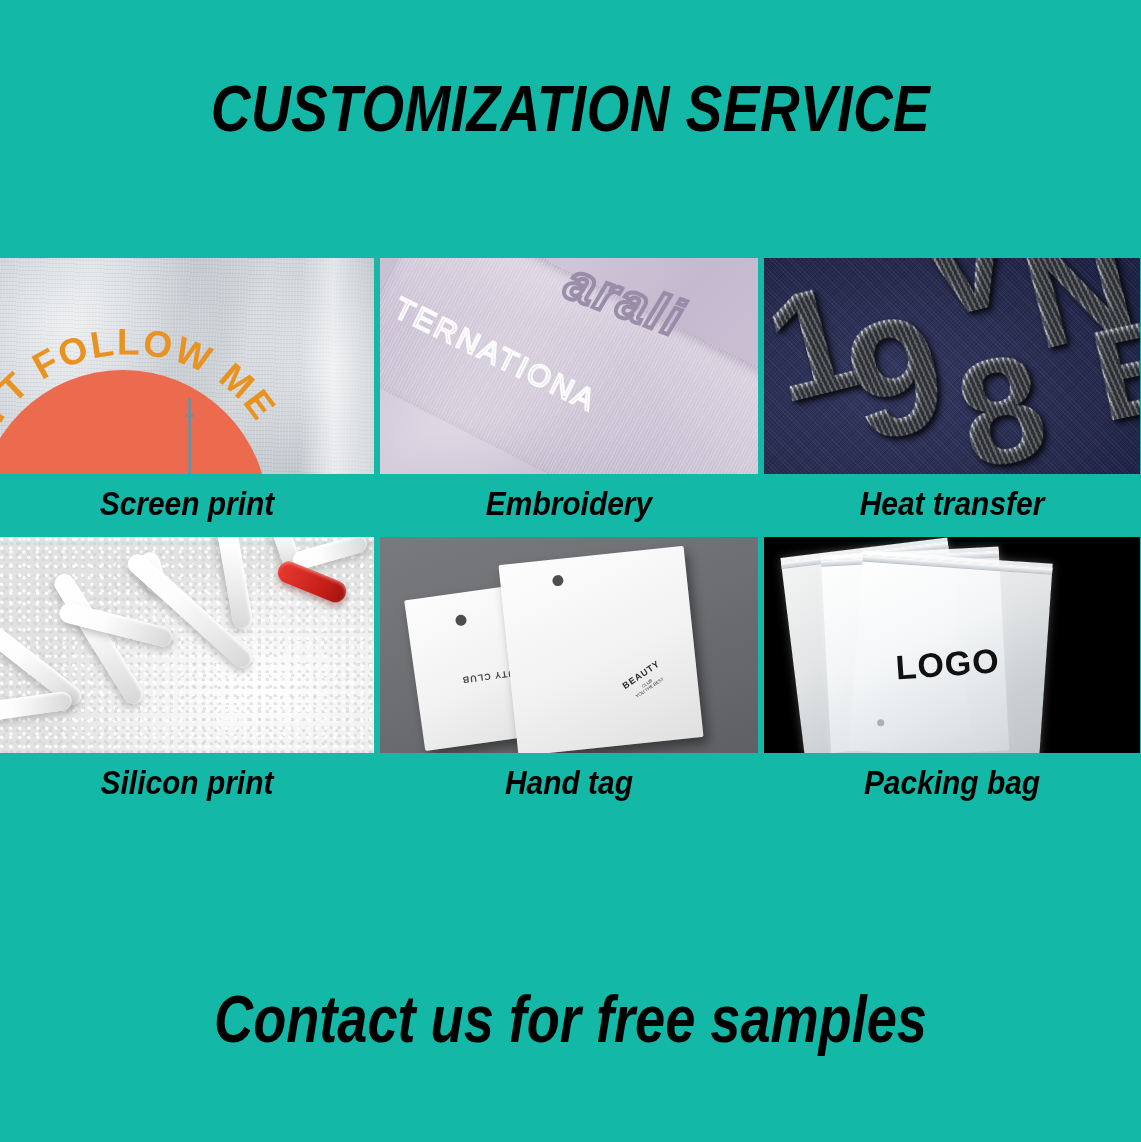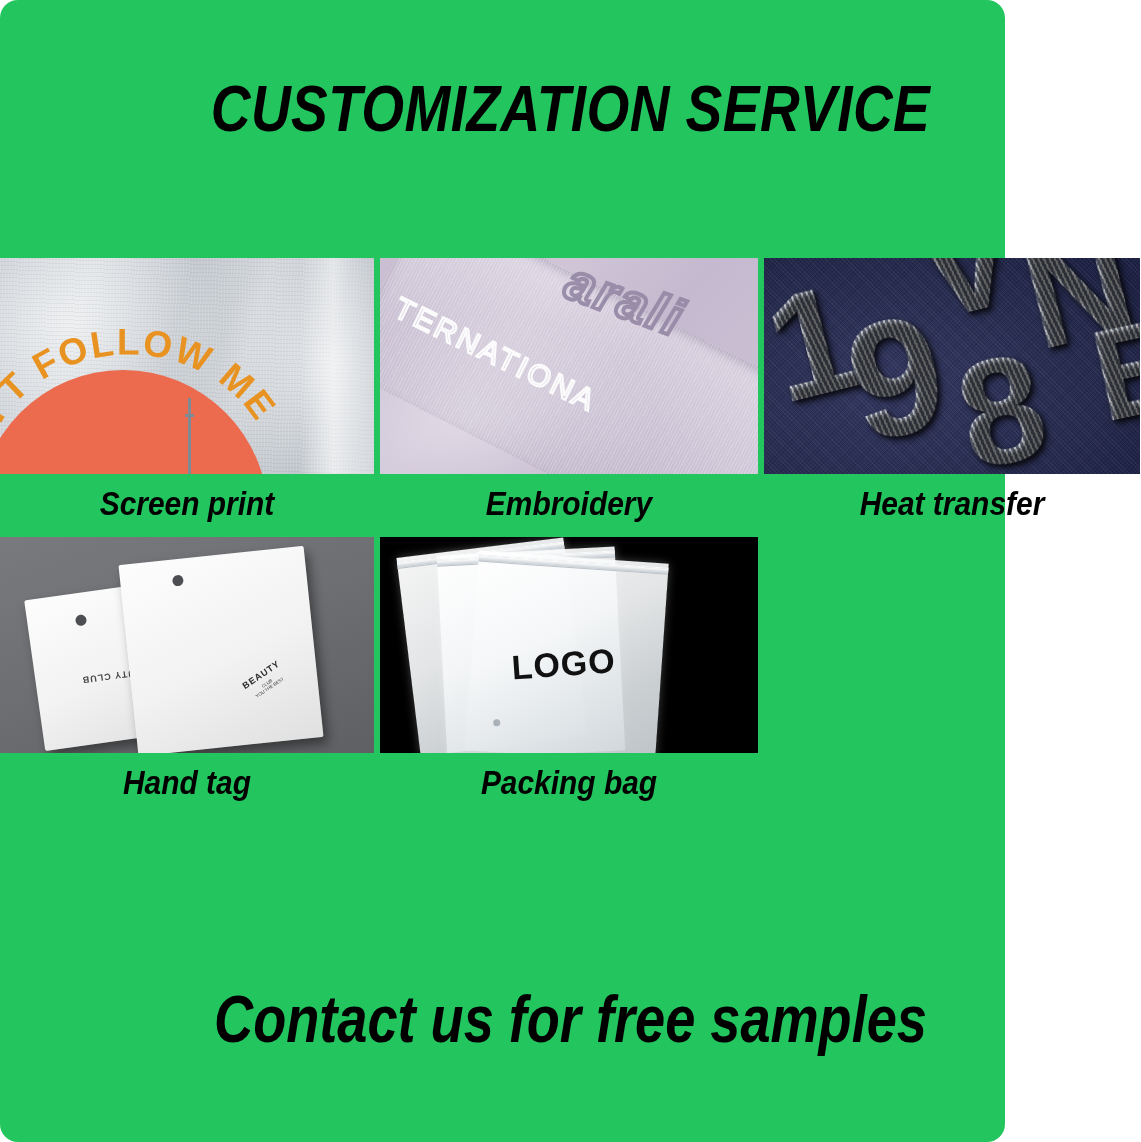--- a/index.html
+++ b/index.html
@@ -8,24 +8,23 @@
   html, body {
     width: 1141px;
     height: 1142px;
     background: #ffffff;
     font-family: "Liberation Sans", sans-serif;
     overflow: hidden;
   }
 
   .page {
     position: relative;
-    width: 1005px;
+    width: 1141px;
     height: 1142px;
-    background: #22c55e;
-    border-radius: 18px;
+    background: #14b8a6;
   }
 
   
   .header-title {
     position: absolute;
     top: 76px;
     left: 0;
     width: 1141px;
     text-align: center;
     font-family: "Liberation Sans", sans-serif;
@@ -388,20 +387,38 @@
         <div class="ht-num ht-nT">V</div>
         <div class="ht-num ht-nE">N</div>
         <div class="ht-num ht-nR">E</div>
         <div class="ht-num ht-n1">1</div>
         <div class="ht-num ht-n9">9</div>
         <div class="ht-num ht-n8">8</div>
       </div>
       <div class="caption">Heat transfer</div>
     </div>
 
+    <div class="cell row2">
+      <div class="thumb">
+        <div class="si-bg"></div>
+        <div class="si-terry"></div>
+
+        <div class="si-bar" style="left:-28px; top:118px; width:120px; height:19px; transform:rotate(38deg);"></div>
+        <div class="si-bar" style="left:-24px; top:160px; width:96px;  height:19px; transform:rotate(-8deg);"></div>
+        <div class="si-bar" style="left:24px;  top:92px;  width:150px; height:20px; transform:rotate(58deg);"></div>
+        <div class="si-bar" style="left:58px;  top:78px;  width:116px; height:20px; transform:rotate(14deg);"></div>
+        <div class="si-bar" style="left:132px; top:26px;  width:42px;  height:20px; transform:rotate(74deg);"></div>
+        <div class="si-bar" style="left:110px; top:64px;  width:160px; height:20px; transform:rotate(42deg);"></div>
+        <div class="si-bar" style="left:168px; top:18px;  width:130px; height:20px; transform:rotate(80deg);"></div>
+        <div class="si-bar" style="left:252px; top:-6px;  width:64px;  height:18px; transform:rotate(70deg);"></div>
+        <div class="si-bar" style="left:292px; top:6px;   width:76px;  height:18px; transform:rotate(-16deg);"></div>
+        <div class="si-red" style="left:276px; top:34px;  width:72px;  height:22px; transform:rotate(22deg);"></div>
+      </div>
+      <div class="caption">Silicon print</div>
+    </div>
 
     <div class="cell row2">
       <div class="thumb">
         <div class="tag-bg"></div>
 
         <div class="tag tag-a">
           <div class="hole"></div>
           <div class="tag-text">BEAUTY CLUB</div>
         </div>
 

